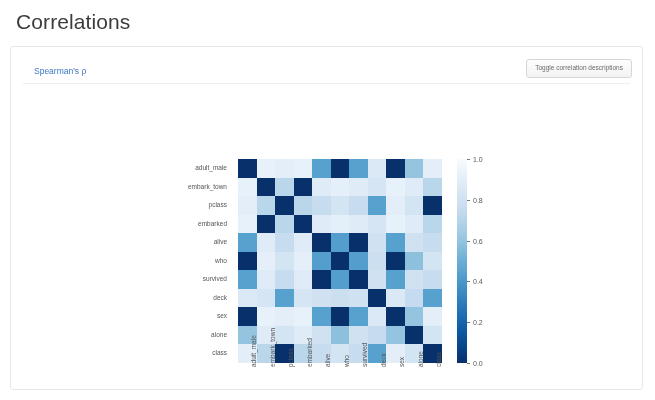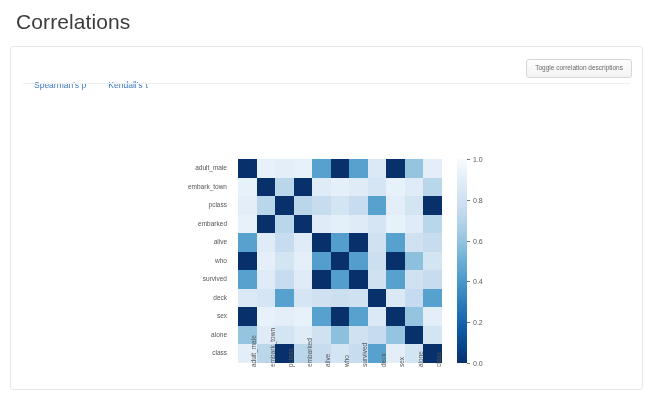--- a/index.html
+++ b/index.html
@@ -40,21 +40,21 @@
   .card-header {
     position: relative;
     height: 30px;
     padding-top: 12px;
     box-sizing: content-box;
   }
 
   .tabs {
     position: absolute;
     left: 12px;
-    top: 26px;
+    top: 12px;
     display: flex;
     align-items: flex-start;
     height: 26px;
   }
 
   .tab {
     font-size: 8.5px;
     color: #3b78c3;
     padding: 6px 10px 7px 10px;
     line-height: 1;
@@ -206,23 +206,20 @@
 
 <h1 id="page-title">Correlations</h1>
 
 <div class="card">
 
   <div class="card-header">
     <div class="tab-underline"></div>
     <div class="tabs" id="tabs">
         <div class="tab">
           <span>Spearman's ρ</span>
-        </div>
-        <div class="tab">
-          <span>Kendall's τ</span>
         </div>
       </div>
     <button class="toggle-btn">Toggle correlation descriptions</button>
   </div>
 
   <div class="plot-area">
 
     <div class="ylabels" id="ylabels">
         <div class="ylabel" style="top: 0px;">adult_male</div>
         <div class="ylabel" style="top: 18.5455px;">embark_town</div>

